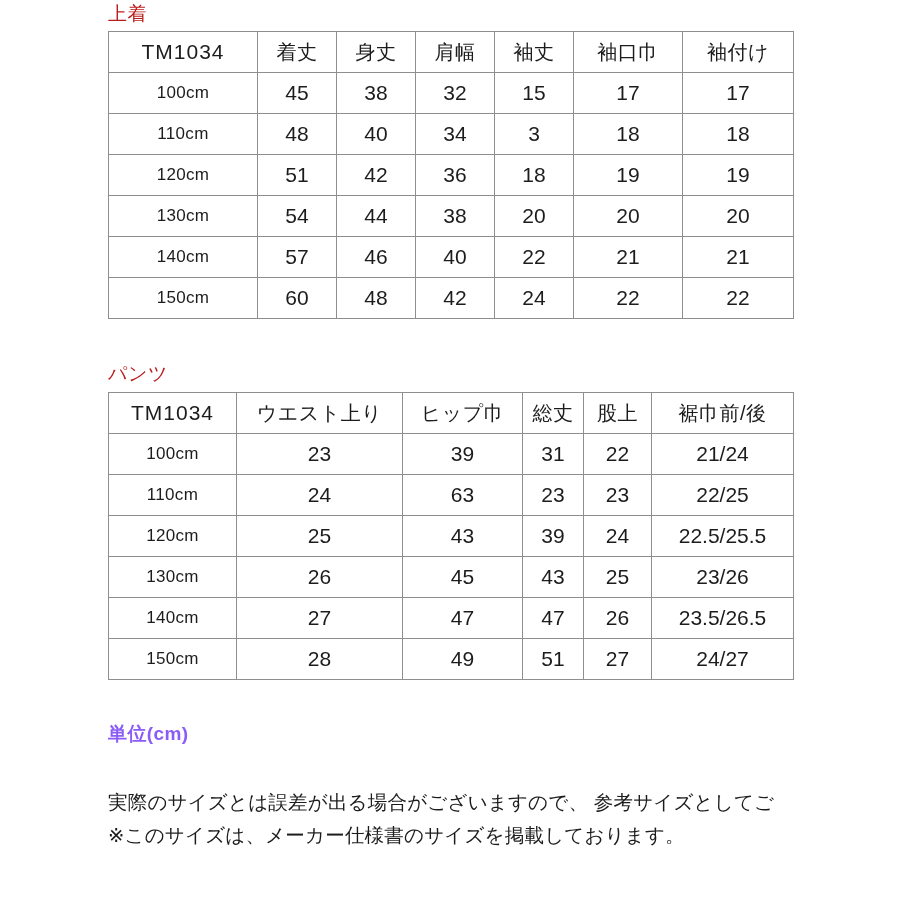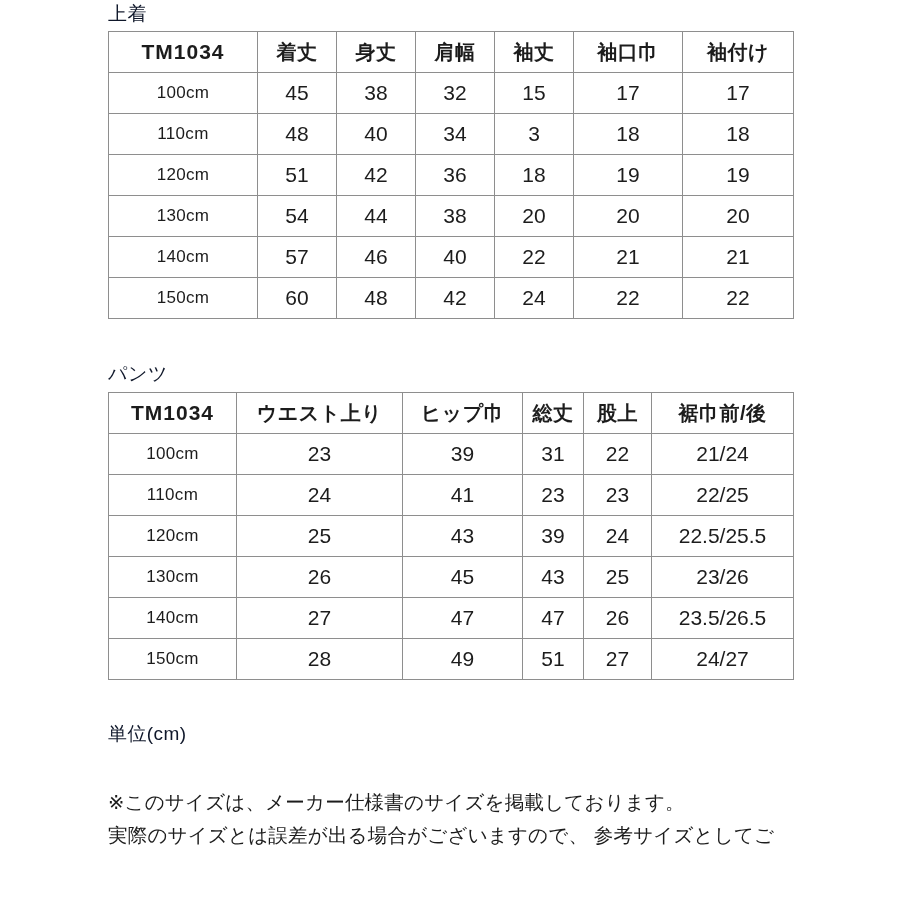--- a/index.html
+++ b/index.html
@@ -24,21 +24,21 @@
     height: 900px;
   }
 
   
   .section-label {
     position: absolute;
     left: 108px;
     font-size: 19px;
     line-height: 22px;
     letter-spacing: 0.5px;
-    color: #0f172a;
+    color: #b91c1c;
     white-space: nowrap;
   }
   #label-jacket { top: 3px; }
   #label-pants  { top: 363px; }
 
   
   .size-table {
     position: absolute;
     left: 108px;
     border-collapse: collapse;
@@ -60,21 +60,20 @@
     font-size: 21px;
     line-height: 24px;
     color: #1c1c1c;
     white-space: nowrap;
     overflow: hidden;
   }
 
   .size-table th {
     font-size: 20px;
     letter-spacing: 0.5px;
-    font-weight: bold;
   }
   .size-table th.code-head {
     font-size: 21px;
     letter-spacing: 1px;
   }
   .size-table td.size-cell {
     font-size: 17px;
     letter-spacing: 0.3px;
   }
 
@@ -96,22 +95,23 @@
   #table-pants col.p5 { width: 142px; }
 
   
   .unit-note {
     position: absolute;
     left: 108px;
     top: 722px;
     font-size: 19px;
     line-height: 24px;
     letter-spacing: 0.4px;
-    color: #0f172a;
+    color: #8b5cf6;
     white-space: nowrap;
+    font-weight: bold;
   }
 
   .disclaimer {
     position: absolute;
     left: 108px;
     top: 786px;
     width: 712px;
     font-size: 19.5px;
     line-height: 33px;
     letter-spacing: 0.2px;
@@ -234,21 +234,21 @@
         <td class="size-cell">100cm</td>
         <td>23</td>
         <td>39</td>
         <td>31</td>
         <td>22</td>
         <td>21/24</td>
       </tr>
       <tr>
         <td class="size-cell">110cm</td>
         <td>24</td>
-        <td>41</td>
+        <td>63</td>
         <td>23</td>
         <td>23</td>
         <td>22/25</td>
       </tr>
       <tr>
         <td class="size-cell">120cm</td>
         <td>25</td>
         <td>43</td>
         <td>39</td>
         <td>24</td>
@@ -277,17 +277,17 @@
         <td>51</td>
         <td>27</td>
         <td>24/27</td>
       </tr>
     </tbody>
   </table>
 
   <div class="unit-note">単位(cm)</div>
 
   <div class="disclaimer">
+    <span class="line">実際のサイズとは誤差が出る場合がございますので、 参考サイズとしてご</span>
     <span class="line">※このサイズは、メーカー仕様書のサイズを掲載しております。</span>
-    <span class="line">実際のサイズとは誤差が出る場合がございますので、 参考サイズとしてご</span>
   </div>
 
 </div>
 
 </body></html>

